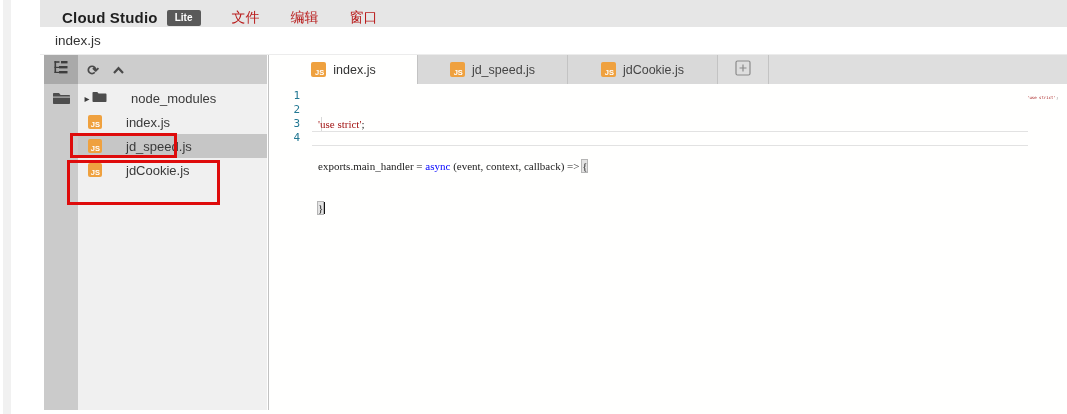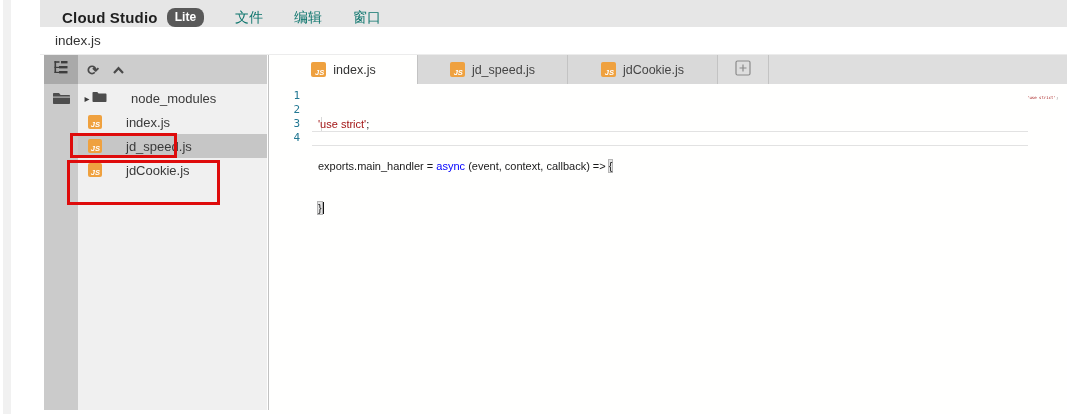--- a/index.html
+++ b/index.html
@@ -8,23 +8,23 @@
   .abs { position:absolute; }
   #stage { position:relative; width:1067px; height:414px; }
 
   
   #left-strip { left:3px; top:0; width:8px; height:414px; background:#f1f1f1; }
 
   
   #topbar { left:40px; top:0; width:1027px; height:35px; background:#e6e6e6;
     display:flex; align-items:center; padding-left:22px; }
   #brand { font-size:15px; font-weight:bold; color:#1f1f1f; letter-spacing:.2px; }
-  #lite-badge { margin-left:9px; background:#595959; color:#fff; font-size:12px;
-    font-weight:bold; padding:2px 8px 3px; border-radius:8px; }
-  .menu-item { margin-left:31px; font-size:14px; color:#0f766e; cursor:default; }
+  #lite-badge { margin-left:9px; background:#595959; color:#fff; font-size:10px;
+    font-weight:bold; padding:2px 8px 3px; border-radius:2px; }
+  .menu-item { margin-left:31px; font-size:14px; color:#b91c1c; cursor:default; }
 
   
   #breadcrumb { left:40px; top:27px; width:1027px; height:28px; background:#fff;
     display:flex; align-items:center; padding-left:15px; font-size:13.5px; color:#333;
     border-bottom:1px solid #ececec; }
 
   
   #activitybar { left:44px; top:55px; width:34px; height:355px; background:#cbcbcb; }
   .act-cell { width:34px; height:29px; display:flex; align-items:center; justify-content:center; }
   .act-cell.sel { background:#a9a9a9; }
@@ -40,21 +40,21 @@
   .tree-row { height:24px; display:flex; align-items:center; font-size:13px; color:#3a3a3a;
     cursor:pointer; }
   .tree-row.sel { background:#c6c6c6; }
   .twisty { width:10px; margin-left:4px; font-size:10px; color:#3c3c3c; text-align:center; }
   .row-icon { margin-left:10px; }
   .tree-row.folder .row-icon { margin-left:0; }
   .tree-label { margin-left:24px; white-space:nowrap; }
 
   .js-badge { width:15px; height:15px; background:#efa13f; border-radius:2px; color:#fff;
     font-size:7.5px; font-weight:bold; display:inline-flex; align-items:flex-end;
-    justify-content:flex-end; padding:1px 2px; line-height:1;font-style:italic; }
+    justify-content:flex-end; padding:1px 2px; line-height:1; }
   .js-badge.small { width:14px; height:14px; }
 
   
   .anno { border:3px solid #de0b0b; background:transparent; pointer-events:none; z-index:30; }
   #anno-1 { left:70px; top:133px; width:107px; height:25px; }
   #anno-2 { left:67px; top:160px; width:153px; height:45px; }
 
   
   #divider { left:268px; top:55px; width:1px; height:355px; background:#c2c2c2; }
 
@@ -67,21 +67,21 @@
   #tab-add { width:52px; height:29px; display:flex; align-items:center; justify-content:center;
     border-left:1px solid #c3c3c3; border-right:1px solid #c3c3c3; cursor:pointer; }
 
   
   #editor { left:270px; top:84px; width:797px; height:330px; background:#fffffe; cursor:text; }
   #current-line { position:absolute; left:42px; top:47px; width:716px; height:15px;
     border-top:1px solid #e2e2e2; border-bottom:1px solid #e2e2e2; }
   #indent-guide { position:absolute; left:51px; top:33px; width:1px; height:14px; background:#d8d8d8; }
   #gutter { position:absolute; left:0; top:5px; width:30px; text-align:right;
     font-family:"DejaVu Sans Mono", monospace; font-size:11px; line-height:14px; color:#237893; }
-  #code { position:absolute; left:48px; top:5px; font-family:Liberation Sans, sans-serif;
+  #code { position:absolute; left:48px; top:5px; font-family:Liberation Serif, serif;
     font-size:11px; line-height:14px; color:#1b1b1b; white-space:pre; }
   .tok-string { color:#a31515; }
   .tok-keyword { color:#0000ff; }
   .tok-bracket { background:#e3e3e3; box-shadow:0 0 0 1px #b5b5b5; }
   #cursor { display:inline-block; width:1px; height:12px; background:#111;
     vertical-align:-2px; margin-left:1px; }
 
   
   #minimap { position:absolute; left:757px; top:1px; width:40px; height:26px; overflow:hidden;
     font-family:"DejaVu Sans Mono", monospace; font-size:4px; line-height:5px; white-space:pre;

